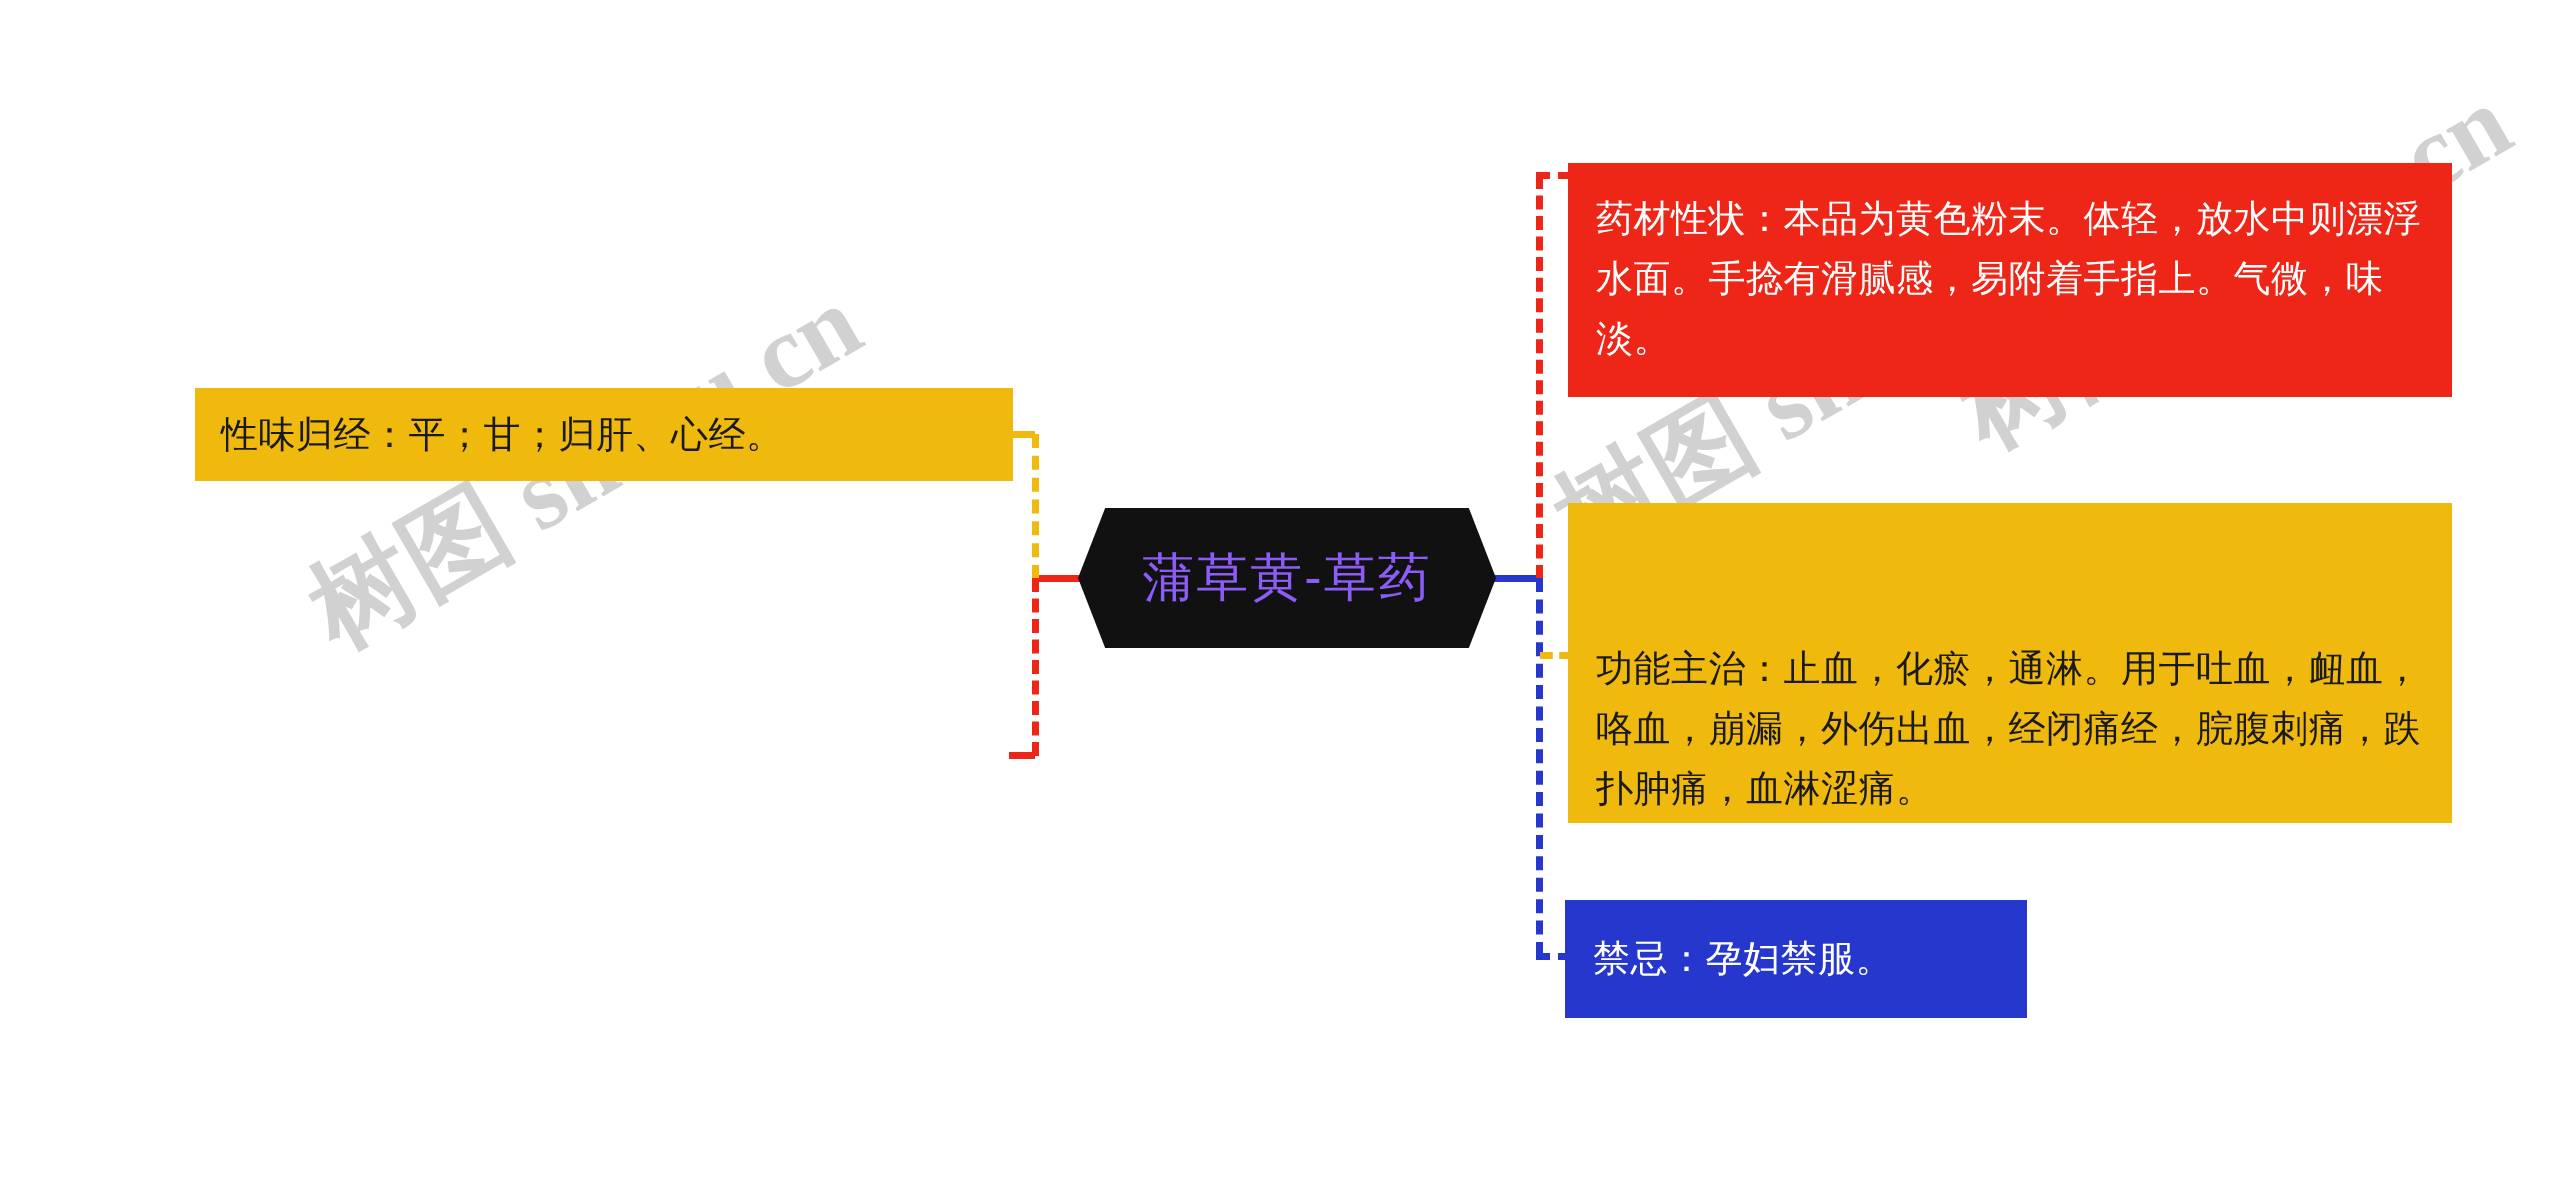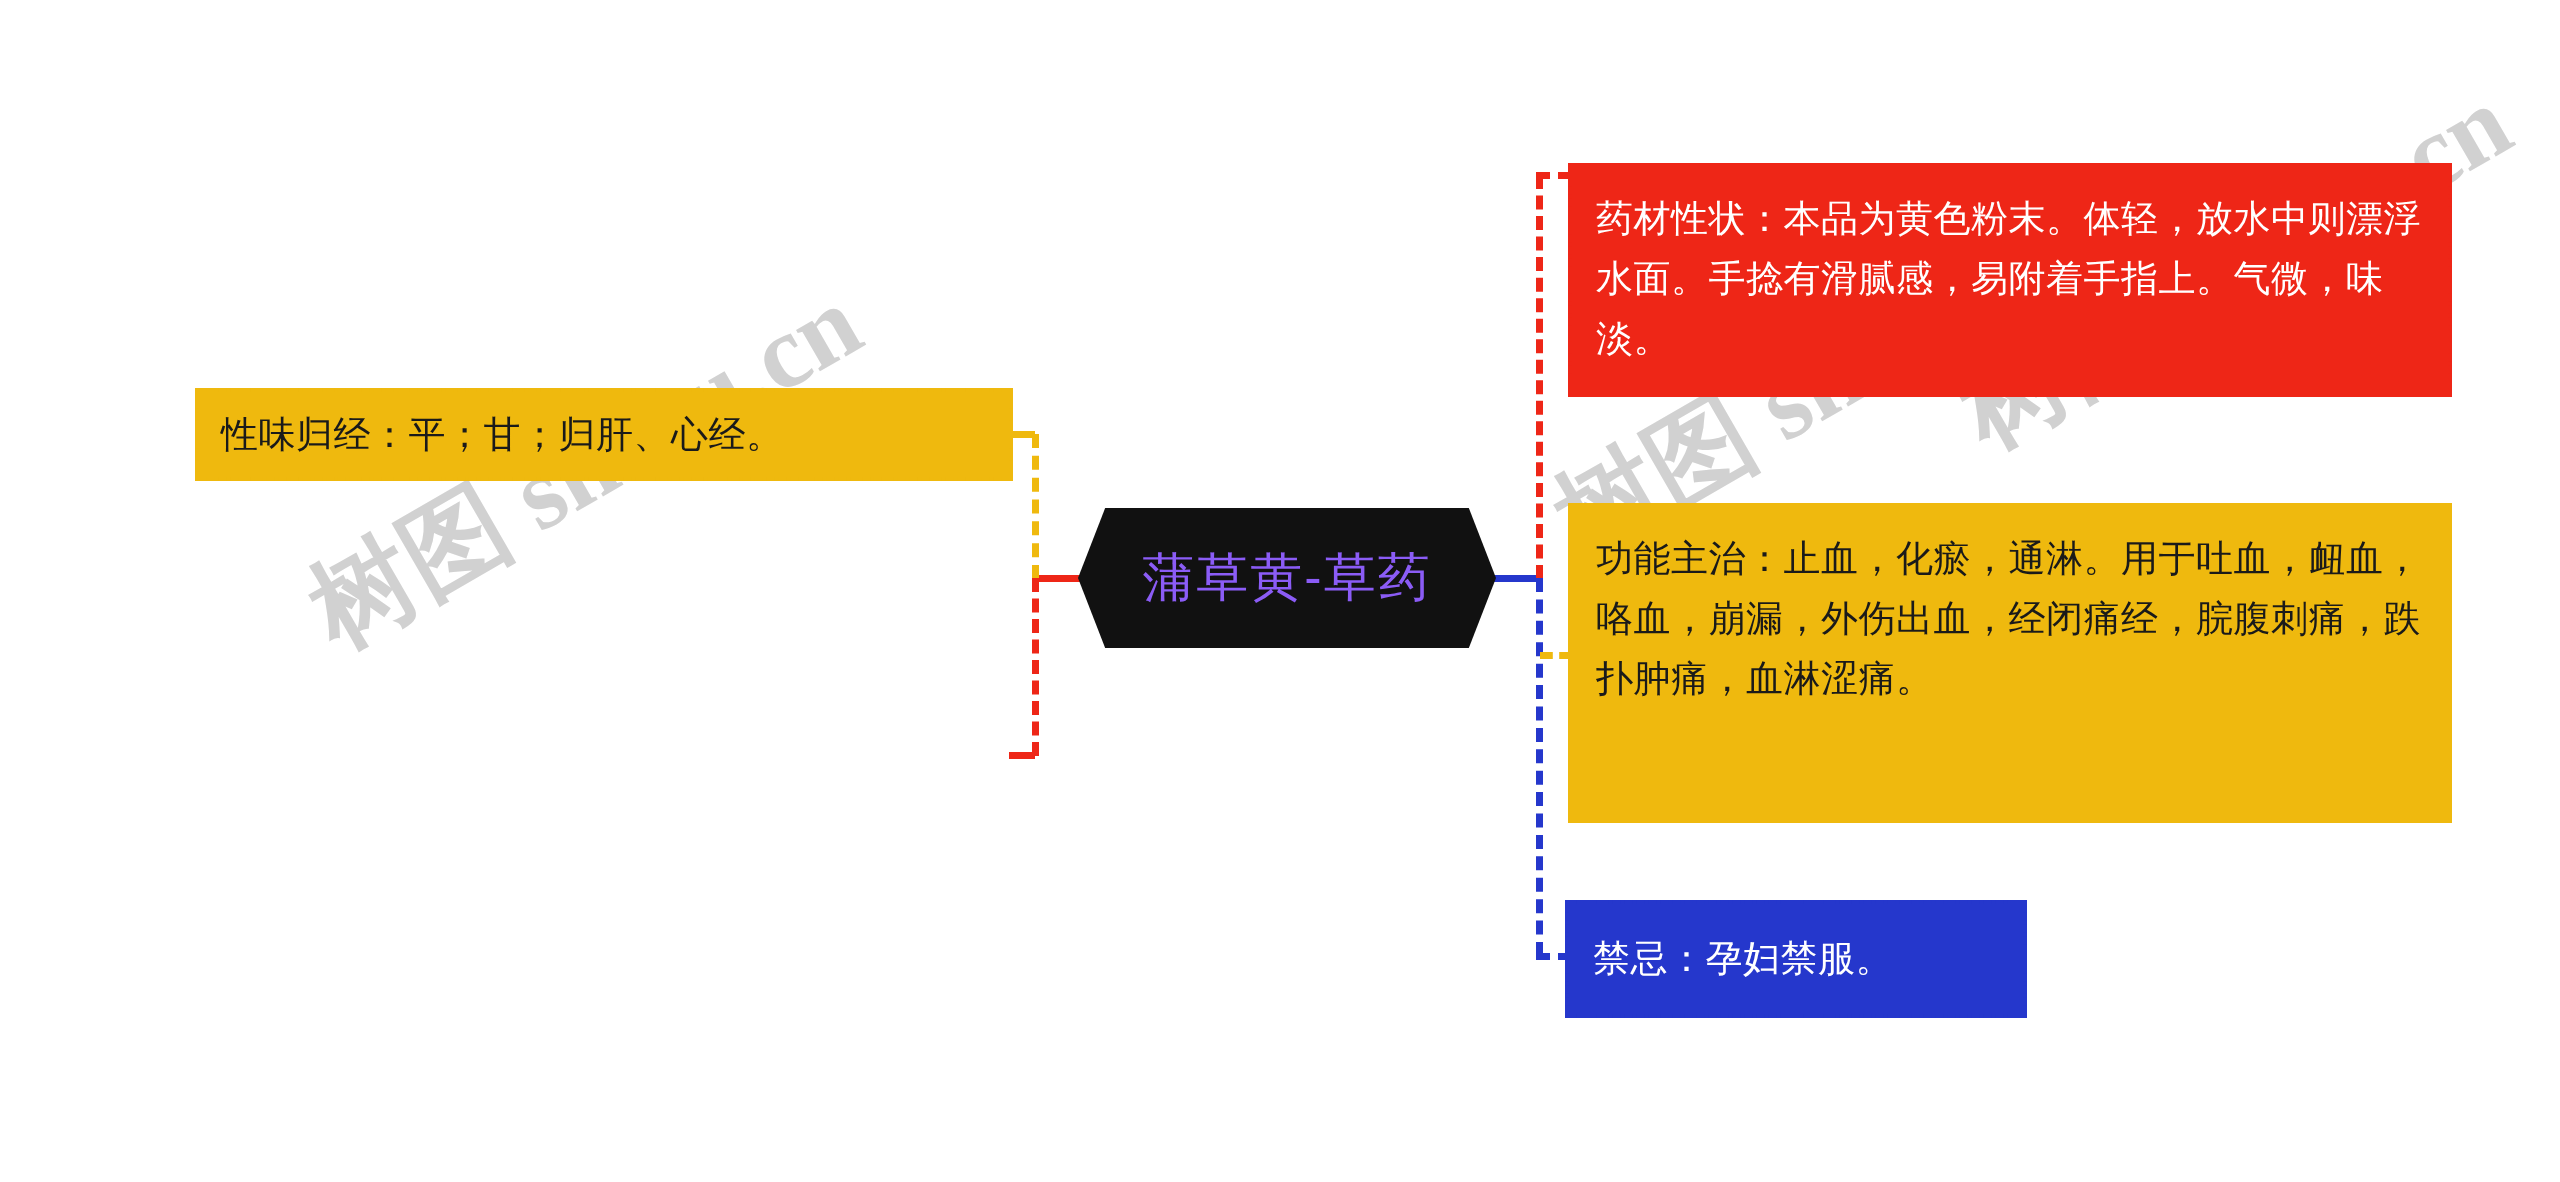--- a/index.html
+++ b/index.html
@@ -63,21 +63,21 @@
   .yellow .txt { color: #1a1a1a; }
   .blue   { background: #2537cc; border-color: #2537cc; }
   .blue   .txt { color: #ffffff; }
 
   
   #node-nature  { left: 195px; top: 388px; width: 818px; height: 93px;  padding: 0 22px; }
   #node-dosage  { left: 172px; top: 598px; width: 841px; height: 313px; padding: 14px 22px 0; align-items: flex-start; }
 
   
   #node-property { left: 1568px; top: 163px; width: 884px; height: 234px; padding: 22px 24px 0; align-items: flex-start; }
-  #node-function { left: 1568px; top: 503px; width: 884px; height: 320px; padding: 22px 24px 8px; align-items: flex-start; }
+  #node-function { left: 1568px; top: 503px; width: 884px; height: 320px; padding: 22px 24px 0; align-items: flex-end; }
   #node-taboo    { left: 1565px; top: 900px; width: 462px; height: 118px; padding: 9px 24px; }
 
   
   #center-node {
     position: absolute;
     left: 1078px;
     top: 508px;
     width: 418px;
     height: 140px;
     background: #111111;

